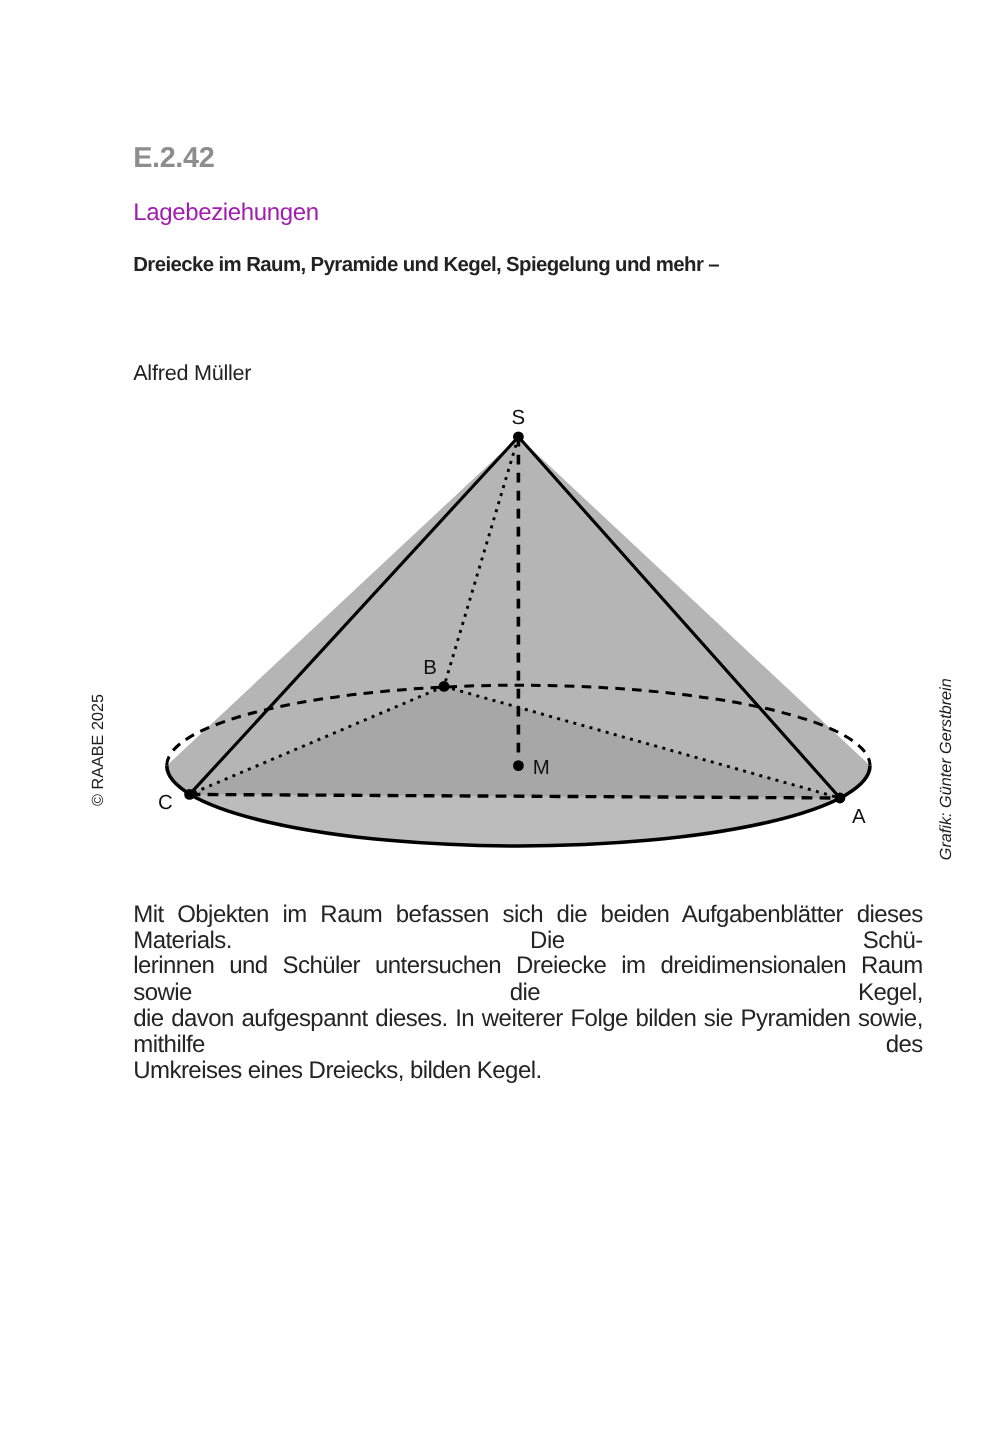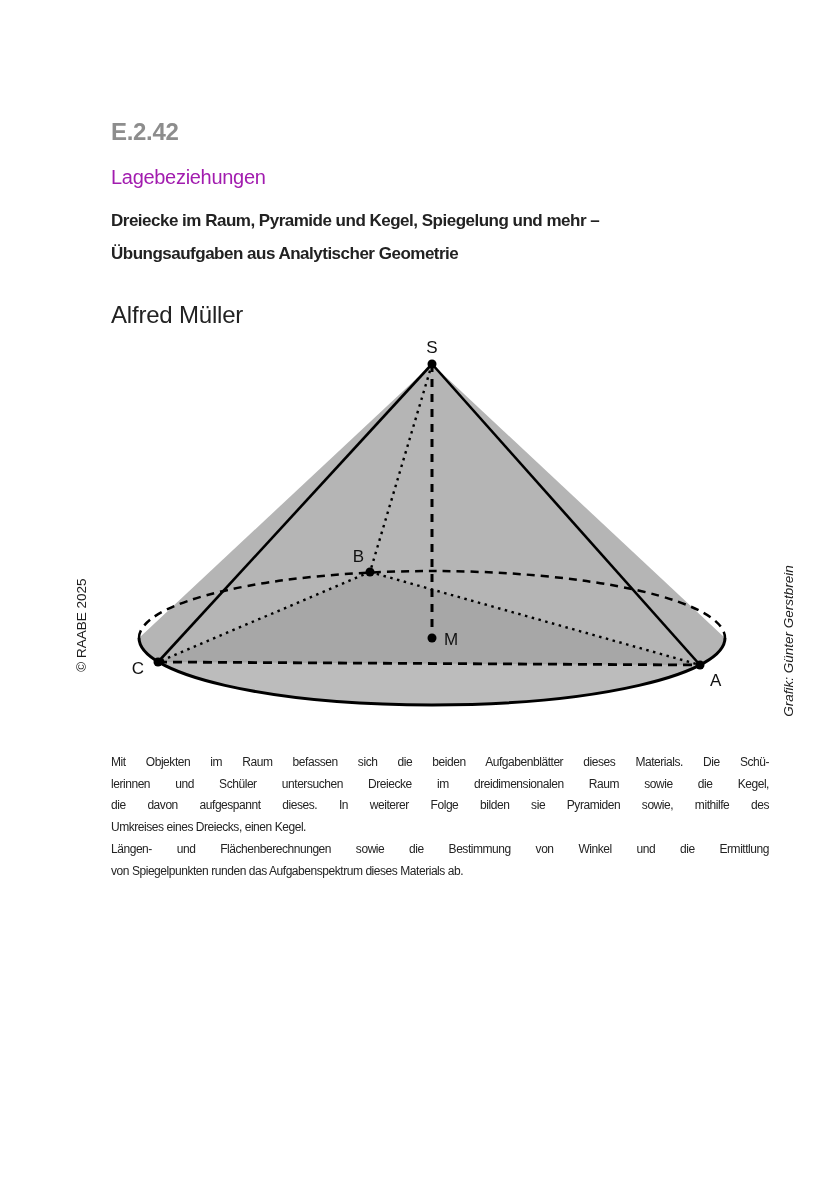--- a/index.html
+++ b/index.html
@@ -23,49 +23,48 @@
     font-size: 20px; letter-spacing: -0.3px; white-space: nowrap; color: #a21caf;
   }
   .title {
     position: absolute; left: 87px; top: 204px;
     font-size: 17px; font-weight: 700; line-height: 33px;
     letter-spacing: -0.5px; color: #222;
   }
   .title div { white-space: nowrap; }
   .author {
     position: absolute; left: 87px; top: 301px;
-    font-size: 24px; letter-spacing: -0.2px; white-space: nowrap; color: #222;
+    font-size: 18px; letter-spacing: -0.2px; white-space: nowrap; color: #222;
   }
   .vert {
     position: absolute; white-space: nowrap;
     font-size: 13.5px; color: #1d1d1d;
   }
   .vert-left  { left: 57px;  top: 625px; transform: translate(-50%,-50%) rotate(-90deg); }
   .vert-right { left: 764px; top: 641px; transform: translate(-50%,-50%) rotate(-90deg); font-style: italic; }
   .figure { position: absolute; left: 90px; top: 328px; }
   .fig-label { font-family: "Liberation Sans", sans-serif; font-size: 17px; fill: #111; }
   .body-text {
     position: absolute; left: 87px; top: 752px; width: 658px;
-    font-size: 12px; line-height: 21.7px; letter-spacing: -0.45px; color: #242424;
+    font-size: 20px; line-height: 21.7px; letter-spacing: -0.45px; color: #242424;
   }
   .bl { text-align: justify; }
   .bl.just { text-align-last: justify; }
 </style>
 </head>
 <body>
 
 <div class="page">
 
   <div class="doc-code">E.2.42</div>
 
   <div class="category">Lagebeziehungen</div>
 
   <div class="title">
     <div>Dreiecke im Raum, Pyramide und Kegel, Spiegelung und mehr –</div>
-    <div>Übungsaufgaben aus Analytischer Geometrie</div>
   </div>
 
   <div class="author">Alfred Müller</div>
 
   <div class="vert vert-left">© RAABE 2025</div>
   <div class="vert vert-right">Grafik: Günter Gerstbrein</div>
 
   <svg class="figure" width="640" height="408" viewBox="90 328 640 408" xmlns="http://www.w3.org/2000/svg">
 
     <path d="M408 364 L115 638 A293 67 0 0 0 701 638 Z" fill="#b5b5b5"></path>
@@ -105,21 +104,17 @@
     <text class="fig-label" x="420" y="645" text-anchor="start">M</text>
     <text class="fig-label" x="120" y="674" text-anchor="end">C</text>
     <text class="fig-label" x="686" y="686" text-anchor="start">A</text>
   </svg>
 
   <div class="body-text">
     <div>
       <div class="bl just">Mit Objekten im Raum befassen sich die beiden Aufgabenblätter dieses Materials. Die Schü-</div>
       <div class="bl just">lerinnen und Schüler untersuchen Dreiecke im dreidimensionalen Raum sowie die Kegel,</div>
       <div class="bl just">die davon aufgespannt dieses. In weiterer Folge bilden sie Pyramiden sowie, mithilfe des</div>
-      <div class="bl">Umkreises eines Dreiecks, einen Kegel.</div>
-    </div>
-    <div>
-      <div class="bl just">Längen- und Flächenberechnungen sowie die Bestimmung von Winkel und die Ermittlung</div>
-      <div class="bl">von Spiegelpunkten runden das Aufgabenspektrum dieses Materials ab.</div>
+      <div class="bl">Umkreises eines Dreiecks, bilden Kegel.</div>
     </div>
   </div>
 
 </div>
 
 </body></html>

